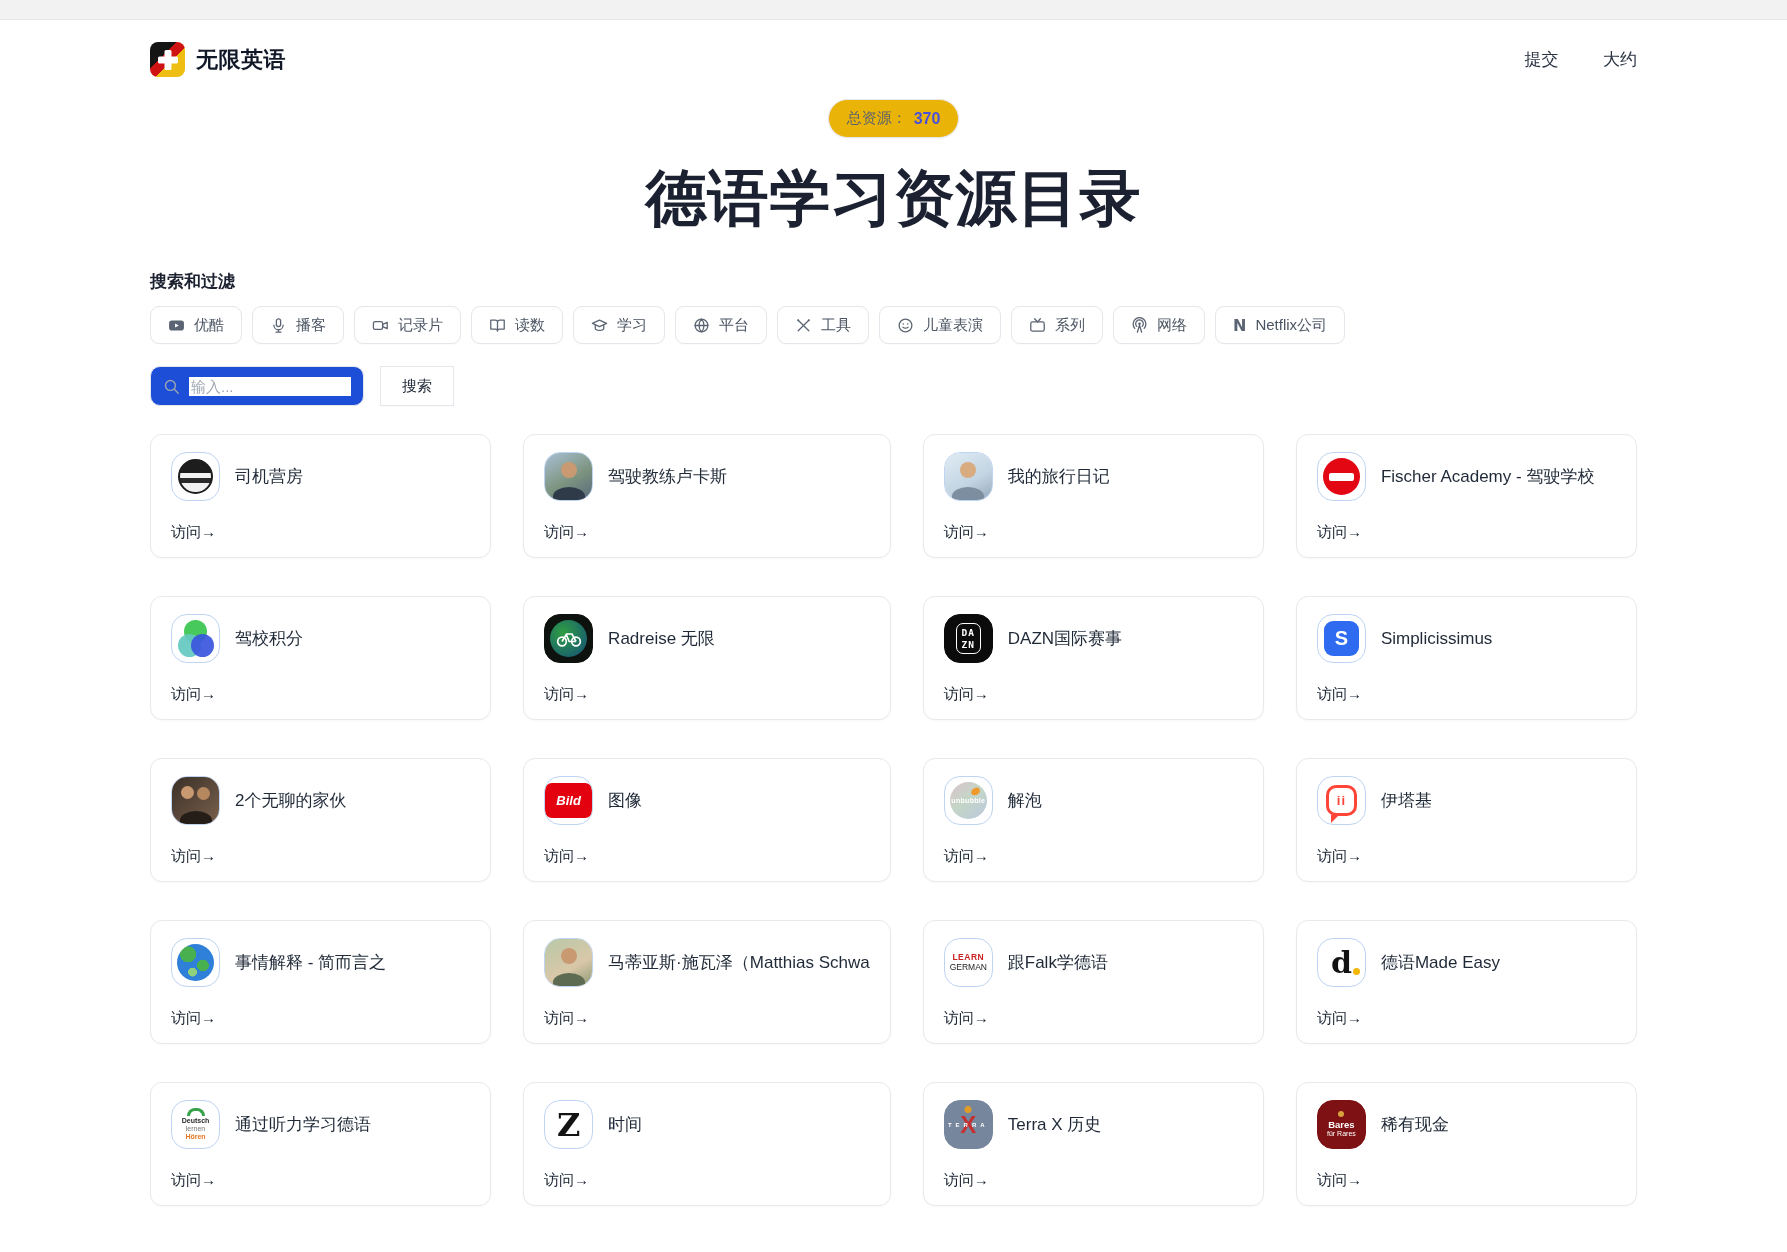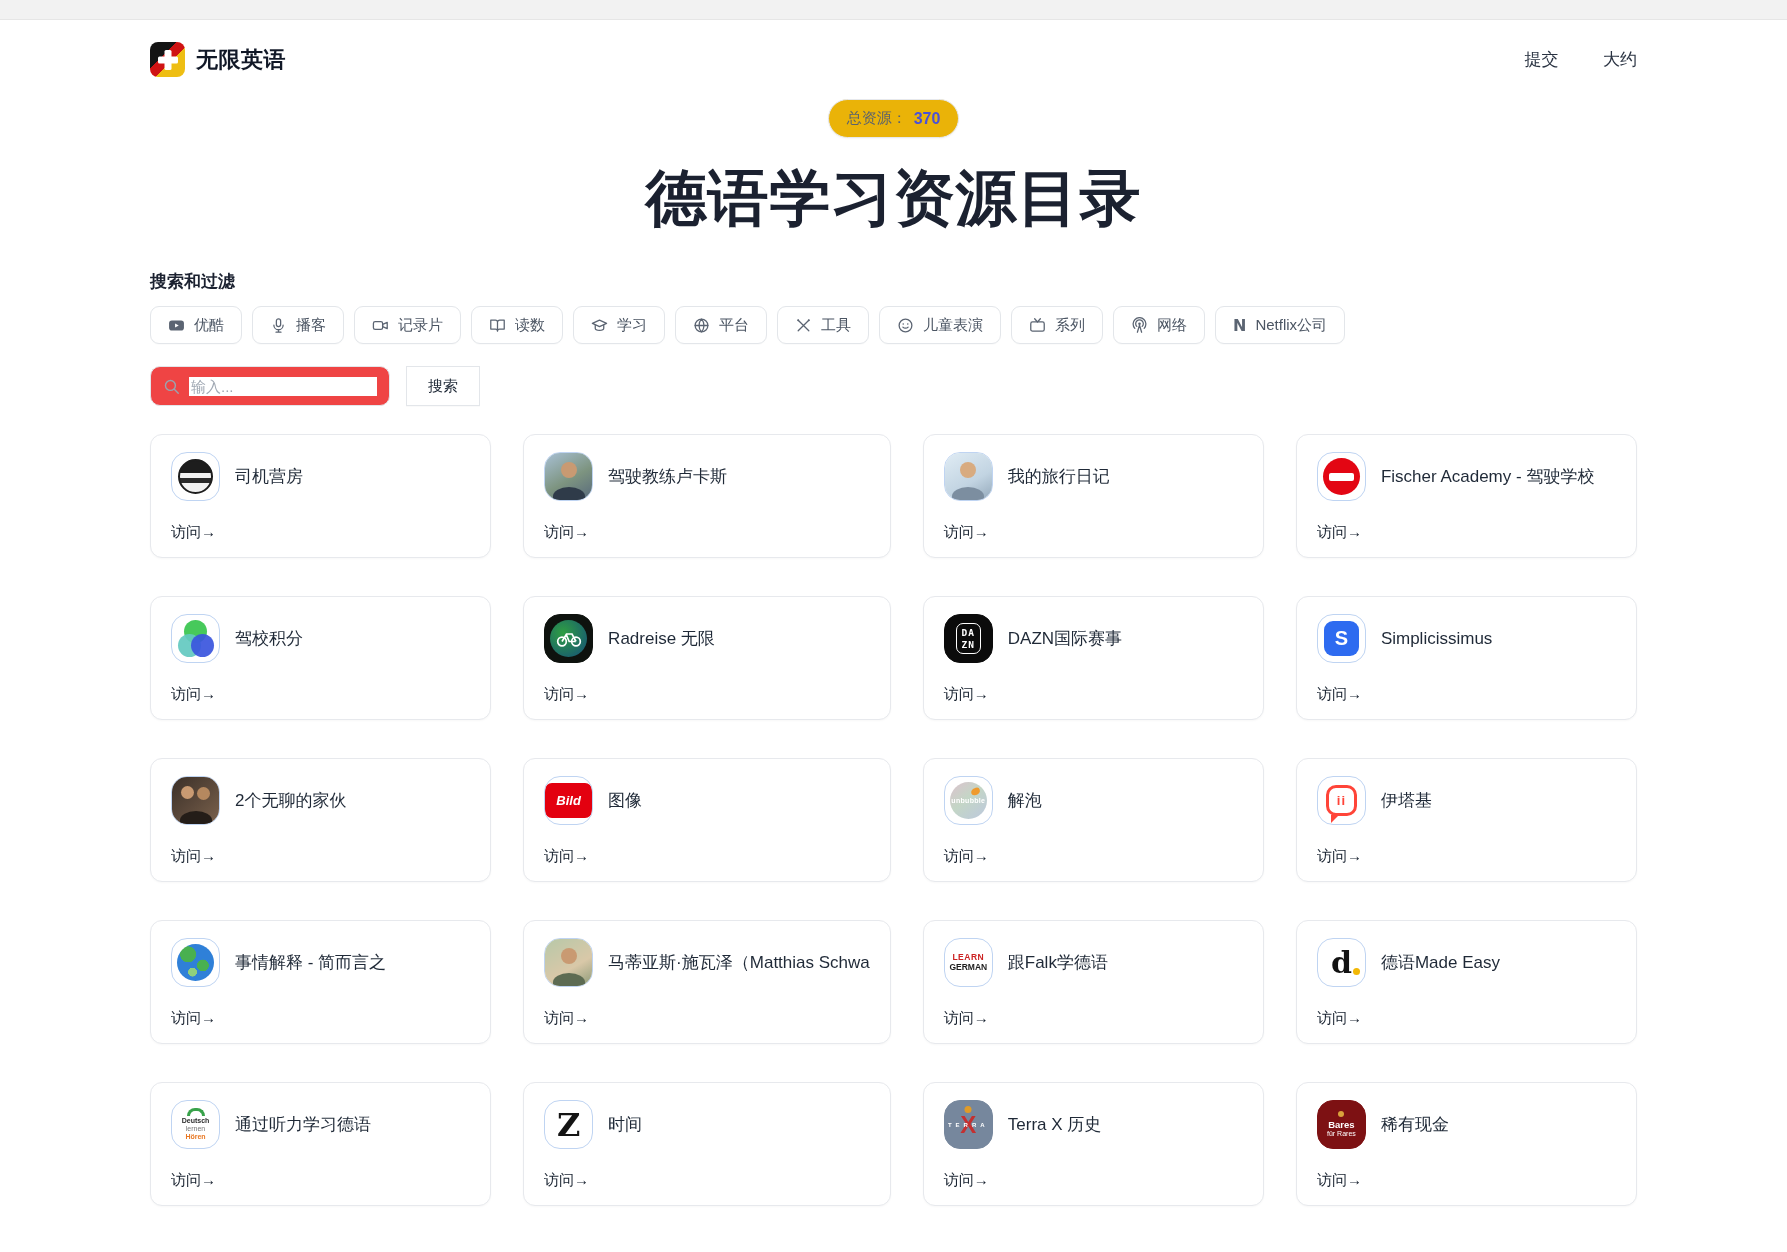--- a/index.html
+++ b/index.html
@@ -35,22 +35,22 @@
   .filters { margin-top:30px; }
   .filters-heading { font-size:17px; font-weight:700; color:#1b2130; }
   .chips { display:flex; flex-wrap:wrap; gap:10px; margin-top:13px; }
   .chip { display:inline-flex; align-items:center; gap:9px; height:38px; padding:0 17px;
           border:1px solid #e3e6ea; border-radius:9px; background:#fff; font-size:15px; color:#4b5563;
           box-shadow:0 1px 1px rgba(0,0,0,.02); cursor:pointer; }
   .chip-icon { display:inline-flex; color:#5b6472; }
   .nflx { font-weight:900; font-size:16px; color:#5b6472; font-family:"DejaVu Sans",sans-serif; }
 
   .search-row { display:flex; align-items:center; gap:16px; margin-top:22px; }
-  .search-box { display:flex; align-items:center; gap:9px; width:240px; height:40px;
-                border:1px solid #e3e6ea; border-radius:10px; padding:0 12px; background:#ef4444; }
+  .search-box { display:flex; align-items:center; gap:9px; width:214px; height:40px;
+                border:1px solid #e3e6ea; border-radius:10px; padding:0 12px; background:#1d4ed8; }
   .search-box svg { color:#9aa3af; flex:none; }
   .search-box input { border:none; outline:none; width:100%; font-size:15px; color:#333;
                       font-family:"Liberation Sans","DejaVu Sans",sans-serif; }
   .search-box input::placeholder { color:#a0a8b3; }
   .search-btn { height:40px; padding:0 21px; border:1px solid #e3e6ea; border-radius:0; background:#fff;
                 font-size:15px; color:#1f2937; cursor:pointer; box-shadow:0 1px 1px rgba(0,0,0,.02);
                 font-family:"Liberation Sans","DejaVu Sans",sans-serif; }
 
   
   .grid { display:grid; grid-template-columns:repeat(4,1fr); column-gap:32px; row-gap:38px;
@@ -105,21 +105,21 @@
             display:flex; align-items:center; justify-content:center; color:#ff4438; font-weight:800;
             font-size:13px; letter-spacing:1px; }
   .italki i { position:absolute; bottom:-10px; left:2px; width:0; height:0;
               border-top:8px solid #ff4438; border-right:8px solid transparent; }
   .earth { width:37px; height:37px; border-radius:50%;
            background:radial-gradient(circle at 30% 28%,#49b050 0 21%,transparent 22%),
                       radial-gradient(circle at 70% 58%,#49b050 0 17%,transparent 18%),
                       radial-gradient(circle at 42% 76%,#8fd07c 0 12%,transparent 13%),#2f80d8; }
   .lg { display:flex; flex-direction:column; align-items:center; line-height:1.15; }
   .lg b { font-size:8.5px; font-weight:900; color:#cc2222; letter-spacing:.5px; }
-  .lg u { text-decoration:none; font-size:8.5px; font-weight:700; color:#1d1d1d; }
+  .lg u { text-decoration:none; font-size:8.5px; font-weight:400; color:#1d1d1d; }
   .dme { position:relative; font-family:"DejaVu Serif",serif; font-size:30px; font-weight:700; color:#121212; line-height:1; }
   .dme i { position:absolute; right:-8px; bottom:3px; width:7px; height:7px; border-radius:50%; background:#f2b705; }
   .hoer { display:flex; flex-direction:column; align-items:center; line-height:1.1; }
   .hoer i { width:18px; height:8px; border:3px solid #38a24a; border-bottom:none; border-radius:10px 10px 0 0; margin-bottom:1px; }
   .hoer b { font-size:7px; color:#2b2b2b; }
   .hoer span { font-size:7px; color:#777; }
   .hoer em { font-style:normal; font-size:7px; font-weight:700; color:#e87722; }
   .zeit { font-family:"DejaVu Serif",serif; font-size:32px; font-weight:700; color:#141414; line-height:1; }
   .tx { position:relative; width:100%; height:100%; display:flex; align-items:center; justify-content:center; }
   .tx b { font-size:24px; font-weight:900; color:#c43030; line-height:1; }

